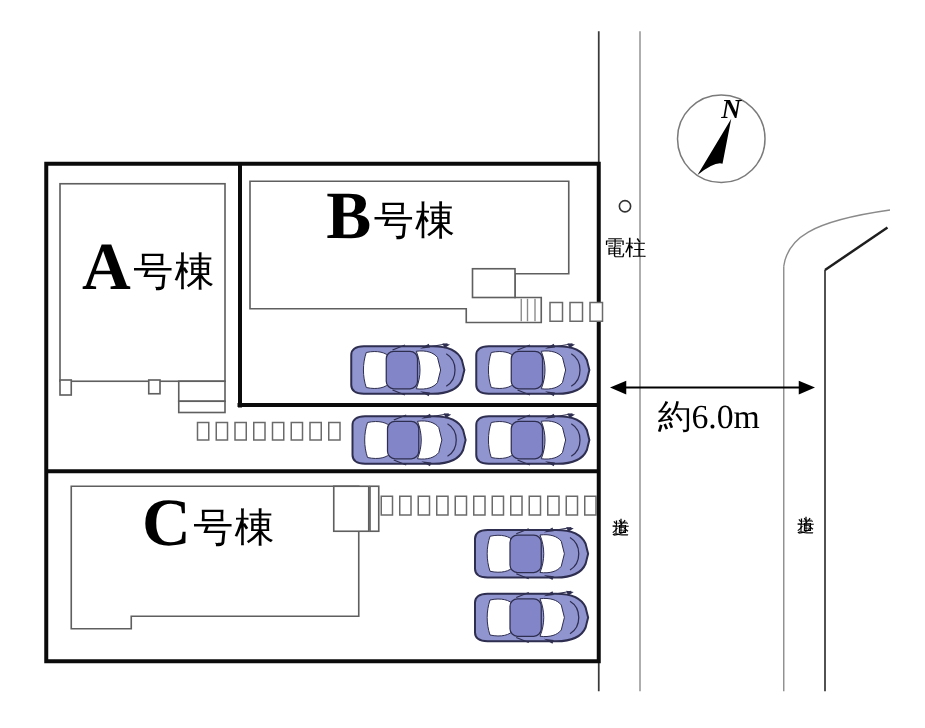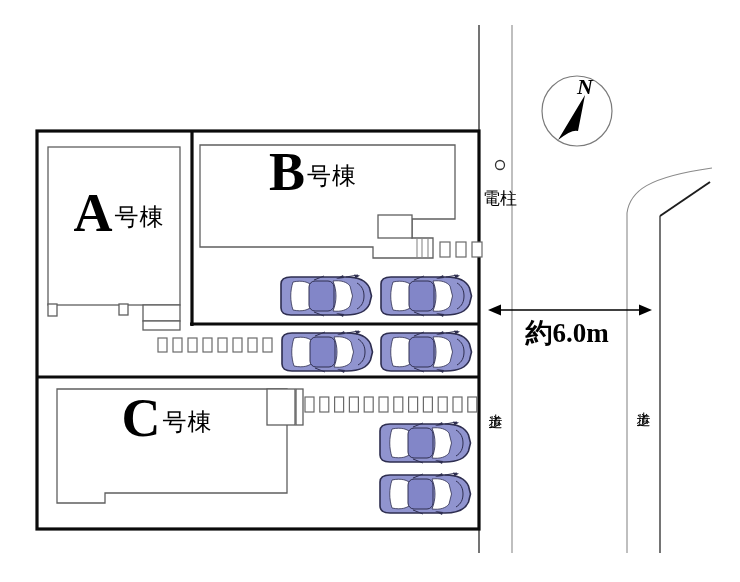--- a/index.html
+++ b/index.html
@@ -4,22 +4,22 @@
 <style>
   html,body{margin:0;padding:0;background:#ffffff;}
   .stage{
     position:relative;width:740px;height:582px;background:#ffffff;overflow:hidden;
     font-family:"Liberation Serif","DejaVu Serif",serif;color:#000;
   }
   .stage svg{position:absolute;left:0;top:0;}
   .lbl{position:absolute;white-space:nowrap;color:#000;}
   .bldg-label{display:flex;align-items:center;justify-content:center;width:130px;height:58px;}
   .bldg-letter{font-size:54px;line-height:1;font-weight:bold;}
-  .bldg-suffix{font-size:24px;line-height:1;margin-top:8px;margin-left:2px;letter-spacing:1px;}
-  .road-width{width:130px;text-align:center;font-size:27px;font-weight:bold;line-height:1;}
+  .bldg-suffix{font-size:32px;line-height:1;margin-top:8px;margin-left:2px;letter-spacing:1px;}
+  .road-width{width:130px;text-align:center;font-size:27px;font-weight:normal;line-height:1;}
   .road-type{width:130px;text-align:center;font-size:27px;font-weight:bold;line-height:1;letter-spacing:5px;}
   .sidewalk{writing-mode:vertical-rl;text-orientation:upright;font-size:14px;line-height:1;letter-spacing:1px;}
   .pole-label{width:44px;text-align:center;font-size:17px;margin-top:16px;}
   .north{font-size:22px;font-style:italic;font-weight:bold;}
   .outline{fill:#ffffff;stroke:#5f5f5f;stroke-width:1.3;}
   .thick{fill:none;stroke:#0b0b0b;stroke-width:3.2;}
   .thin-line{fill:none;stroke:#8a8a8a;stroke-width:1.1;}
   .dark-line{fill:none;stroke:#3a3a3a;stroke-width:1.4;}
   .car-body{fill:var(--car-body,#9094cf);stroke:var(--car-outline,#2e2e50);stroke-width:1.6;}
   .car-roof{fill:var(--car-roof,#8286c8);stroke:var(--car-outline,#2e2e50);stroke-width:1;}

